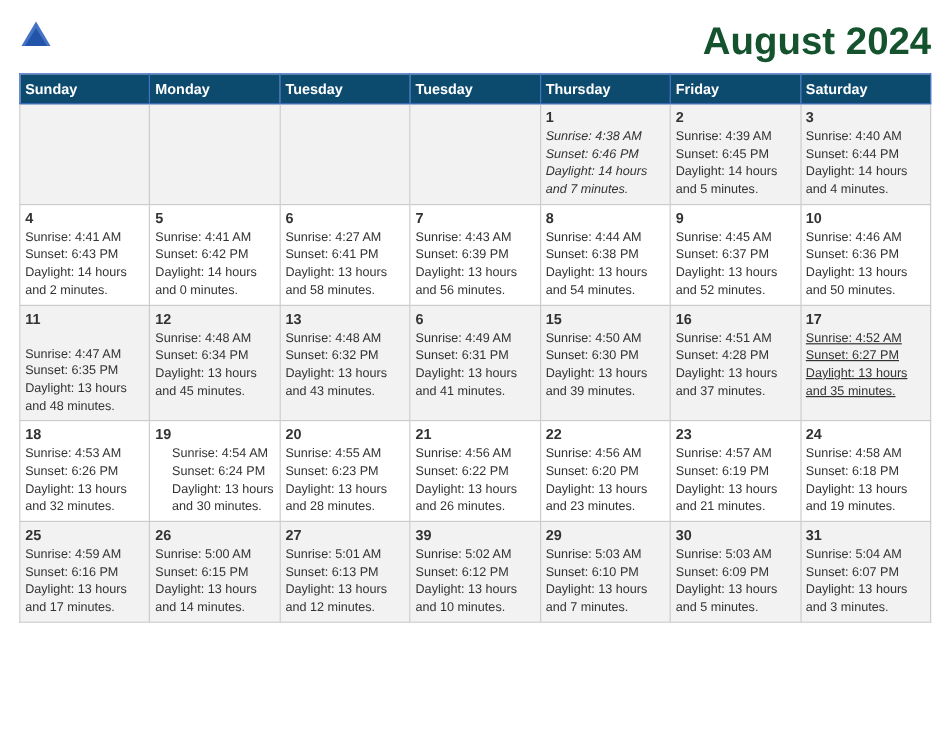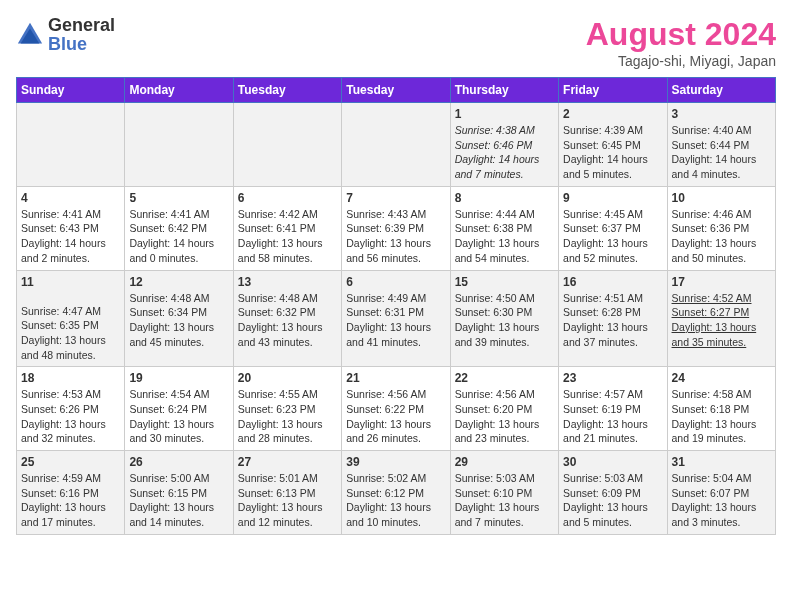--- a/index.html
+++ b/index.html
@@ -36,33 +36,33 @@
     .logo-icon {
       width: 28px;
       height: 28px;
     }
     .title-area {
       text-align: right;
     }
     .month-title {
       font-size: 32px;
       font-weight: bold;
-      color: #ec4899;
+      color: #14532d;
     }
     .location-title {
       font-size: 14px;
       color: #555;
     }
     table {
       width: 100%;
       border-collapse: collapse;
       font-size: 11px;
     }
     thead th {
-      background-color: #6d28d9;
+      background-color: #0c4a6e;
       color: #fff;
       padding: 5px 4px;
       text-align: left;
       font-size: 12px;
       font-weight: bold;
       border: 1px solid #4472c4;
     }
     td {
       border: 1px solid #ccc;
       vertical-align: top;
@@ -90,28 +90,23 @@
   </style>
 </head>
 <body>
 
 <div class="header-area">
   <div class="logo">
     <svg class="logo-icon" viewBox="0 0 30 30" xmlns="http://www.w3.org/2000/svg">
       <polygon points="15,2 28,24 2,24" fill="#4472c4"></polygon>
       <polygon points="15,8 25,24 5,24" fill="#2255aa"></polygon>
     </svg>
-    <div>
-      <span class="logo-text-general">General</span><br>
-      <span class="logo-text-blue">Blue</span>
-    </div>
   </div>
   <div class="title-area">
     <div class="month-title">August 2024</div>
-    <div class="location-title">Tagajo-shi, Miyagi, Japan</div>
   </div>
 </div>
 
 <table>
   <thead>
     <tr>
     <th>Sunday</th>
         <th>Monday</th>
         <th>Tuesday</th>
         <th>Tuesday</th>
@@ -158,21 +153,21 @@
         </td>
         <td>
           <div class="day-number">5</div>
           <div class="day-info" style="white-space: pre-line;">Sunrise: 4:41 AM
 Sunset: 6:42 PM
 Daylight: 14 hours
 and 0 minutes.</div>
         </td>
         <td>
           <div class="day-number">6</div>
-          <div class="day-info" style="white-space: pre-line;">Sunrise: 4:42 AM
+          <div class="day-info" style="white-space: pre-line;">Sunrise: 4:27 AM
 Sunset: 6:41 PM
 Daylight: 13 hours
 and 58 minutes.</div>
         </td>
         <td>
           <div class="day-number">7</div>
           <div class="day-info" style="white-space: pre-line;">Sunrise: 4:43 AM
 Sunset: 6:39 PM
 Daylight: 13 hours
 and 56 minutes.</div>
@@ -231,21 +226,21 @@
         <td>
           <div class="day-number">15</div>
           <div class="day-info" style="white-space: pre-line;">Sunrise: 4:50 AM
 Sunset: 6:30 PM
 Daylight: 13 hours
 and 39 minutes.</div>
         </td>
         <td>
           <div class="day-number">16</div>
           <div class="day-info" style="white-space: pre-line;">Sunrise: 4:51 AM
-Sunset: 6:28 PM
+Sunset: 4:28 PM
 Daylight: 13 hours
 and 37 minutes.</div>
         </td>
         <td>
           <div class="day-number">17</div>
           <div class="day-info" style="white-space: pre-line; text-decoration: underline;">Sunrise: 4:52 AM
 Sunset: 6:27 PM
 Daylight: 13 hours
 and 35 minutes.</div>
         </td>
@@ -253,21 +248,21 @@
       <tr>
         <td>
           <div class="day-number">18</div>
           <div class="day-info" style="white-space: pre-line;">Sunrise: 4:53 AM
 Sunset: 6:26 PM
 Daylight: 13 hours
 and 32 minutes.</div>
         </td>
         <td>
           <div class="day-number">19</div>
-          <div class="day-info" style="white-space: pre-line;">Sunrise: 4:54 AM
+          <div class="day-info" style="white-space: pre-line; margin-left: 14px;">Sunrise: 4:54 AM
 Sunset: 6:24 PM
 Daylight: 13 hours
 and 30 minutes.</div>
         </td>
         <td>
           <div class="day-number">20</div>
           <div class="day-info" style="white-space: pre-line;">Sunrise: 4:55 AM
 Sunset: 6:23 PM
 Daylight: 13 hours
 and 28 minutes.</div>

